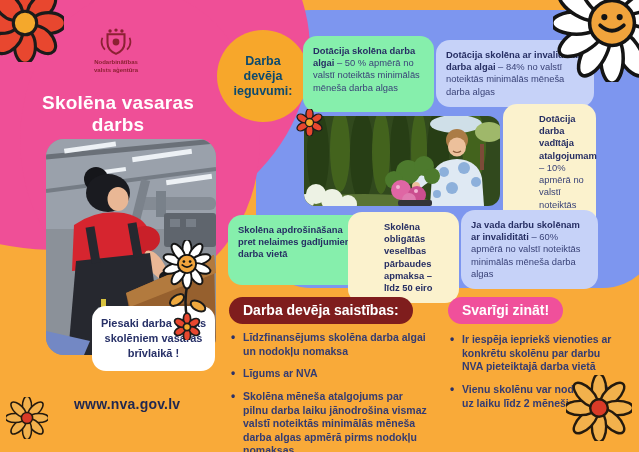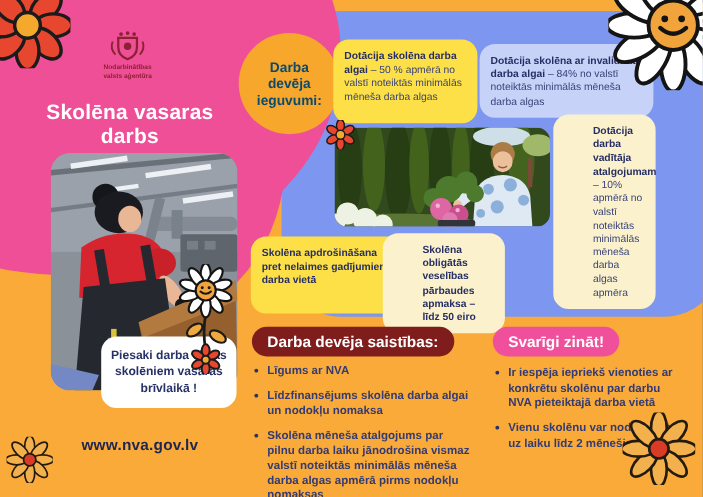--- a/index.html
+++ b/index.html
@@ -24,21 +24,21 @@
   .title{position:absolute;left:25px;top:92px;width:186px;z-index:3;
     color:#fff;font-size:19px;font-weight:bold;text-align:center;line-height:1.14;letter-spacing:.2px;}
   
   .circle{position:absolute;left:217px;top:30px;width:92px;height:92px;border-radius:50%;
     background:#F7A72B;z-index:3;display:flex;align-items:center;justify-content:center;
     text-align:center;color:#0c4a6e;font-weight:bold;font-size:12.5px;line-height:1.2;padding:8px;}
   
   .benefit-box{position:absolute;z-index:3;border-radius:14px;padding:9px 10px;
     font-size:9.4px;line-height:1.3;color:#3A4378;}
   .benefit-box b{color:#262E63;font-weight:bold;}
-  .mint{background:#fde047;}
+  .mint{background:#86efac;}
   .peri{background:#C6D2F8;}
   .cream{background:#FBF2CD;padding-left:36px;}
   .box1{left:303px;top:36px;width:131px;min-height:76px;}
   .box2{left:436px;top:40px;width:158px;min-height:64px;}
   .box3{left:503px;top:104px;width:93px;min-height:112px;}
   .box4{left:228px;top:215px;width:141px;min-height:70px;}
   .box5{left:348px;top:212px;width:111px;min-height:78px;}
   .box6{left:461px;top:210px;width:137px;min-height:74px;}
   
   .photo{position:absolute;z-index:3;overflow:hidden;}
@@ -111,20 +111,23 @@
     <b>Dotācija skolēna ar invaliditāti darba algai</b><span> – 84% no valstī noteiktās minimālās mēneša darba algas</span>
   </div>
   <div class="benefit-box cream box3">
     <b>Dotācija darba vadītāja atalgojumam</b><span> – 10% apmērā no valstī noteiktās minimālās mēneša darba algas apmēra</span>
   </div>
   <div class="benefit-box mint box4">
     <b>Skolēna apdrošināšana pret nelaimes gadījumiem darba vietā</b><span></span>
   </div>
   <div class="benefit-box cream box5">
     <b>Skolēna obligātās veselības pārbaudes apmaksa – līdz 50 eiro</b><span></span>
+  </div>
+  <div class="benefit-box peri box6">
+    <b>Ja vada darbu skolēnam ar invaliditāti</b><span> – 60% apmērā no valstī noteiktās minimālās mēneša darba algas</span>
   </div>
 
   <div class="photo photo-worker">
     <svg width="170" height="216" viewBox="0 0 170 216">
       <rect width="170" height="216" fill="#8b9199"></rect>
       <rect width="170" height="90" fill="#9aa1ab"></rect>
       <path d="M0 18 L170 2" stroke="#6a7078" stroke-width="5"></path>
       <path d="M0 52 L170 30" stroke="#757c85" stroke-width="4"></path>
       <g fill="#edf1f5">
         <rect x="18" y="6" width="52" height="5" transform="rotate(-8 44 8)"></rect>
@@ -207,22 +210,22 @@
       <circle cx="113" cy="79" r="9" fill="#cb4e8f"></circle>
       <circle cx="105" cy="84" r="7" fill="#e07bb0"></circle>
       <circle cx="94" cy="71" r="2" fill="#f3b5d3"></circle>
         <circle cx="112" cy="75" r="2" fill="#f3b5d3"></circle>
       <rect x="94" y="84" width="34" height="6" rx="2" fill="#33343a"></rect>
     </svg>
   </div>
 
   <div class="pill pill-blue">Darba devēja saistības:</div>
   <ul class="blist list-obligations">
+    <li>Līdzfinansējums skolēna darba algai un nodokļu nomaksa</li>
     <li>Līgums ar NVA</li>
-    <li>Līdzfinansējums skolēna darba algai un nodokļu nomaksa</li>
     <li>Skolēna mēneša atalgojums par pilnu darba laiku jānodrošina vismaz valstī noteiktās minimālās mēneša darba algas apmērā pirms nodokļu nomaksas</li>
   </ul>
 
   <div class="pill pill-pink">Svarīgi zināt!</div>
   <ul class="blist list-important">
     <li>Ir iespēja iepriekš vienoties ar konkrētu skolēnu par darbu NVA pieteiktajā darba vietā</li>
     <li>Vienu skolēnu var nodarbināt uz laiku līdz 2 mēnešiem</li>
   </ul>
 
   <div class="bubble">Piesaki darba vietas skolēniem vasaras brīvlaikā !</div>

